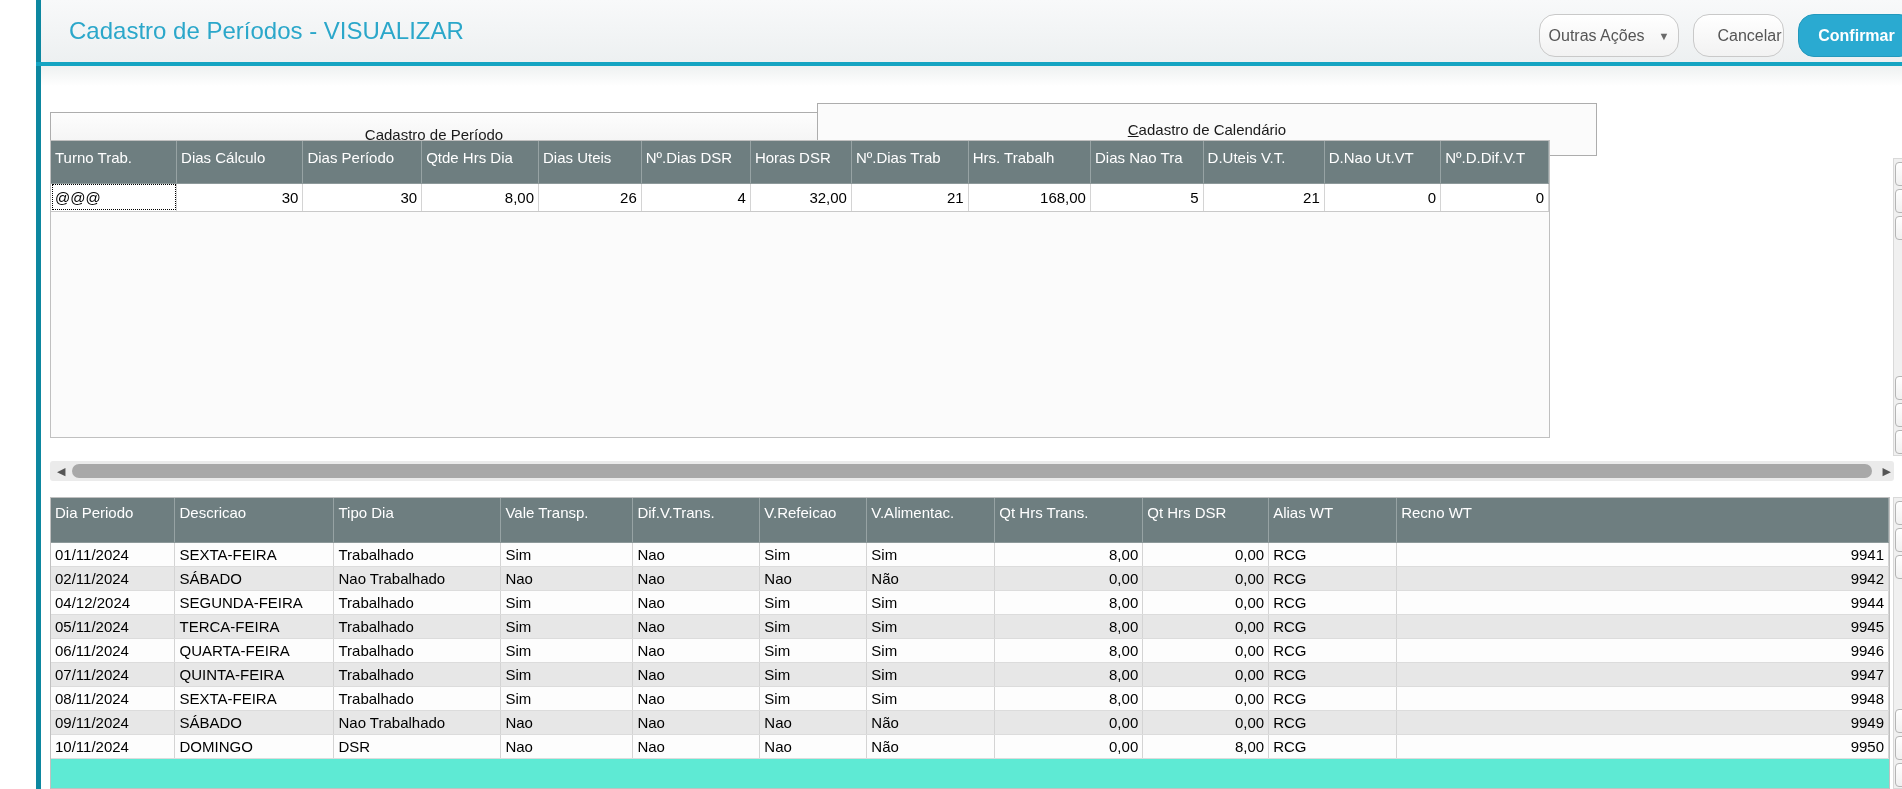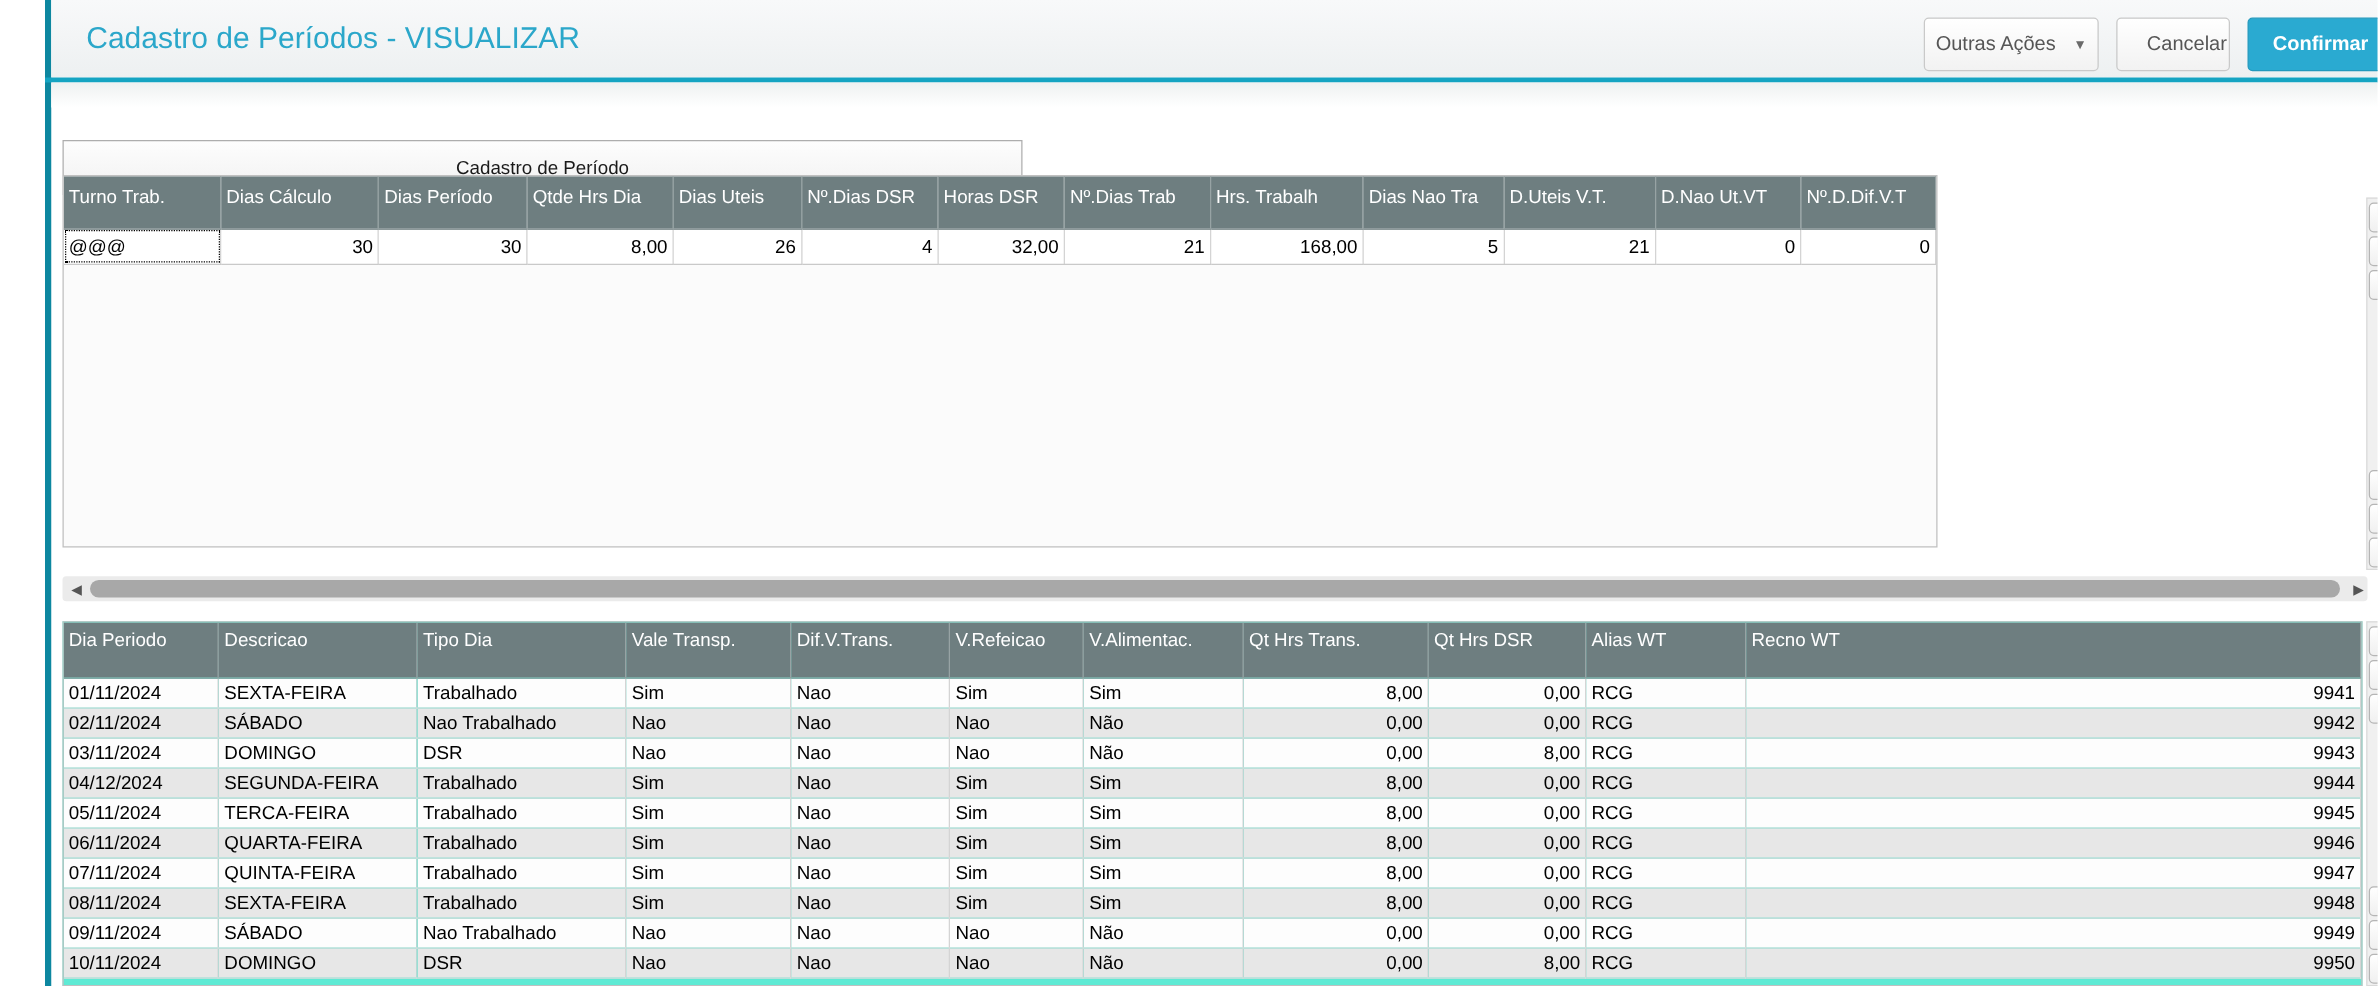--- a/index.html
+++ b/index.html
@@ -9,21 +9,21 @@
 
   
   .left-bar { position:absolute; left:0; top:0; width:5px; height:789px; background:#0d87a0; }
   .topbar { position:absolute; left:5px; top:0; right:0; height:62px;
             background:linear-gradient(#f8f9fa,#edf0f1); }
   .title { position:absolute; left:28px; top:17px; font-size:24px; color:#2ba7ca; }
   .teal-line { position:absolute; left:0; top:62px; width:1902px; height:4px; background:#15a4c2; }
   .strip { position:absolute; left:5px; top:66px; width:1897px; height:20px;
            background:linear-gradient(#eef1f1,#ffffff); }
 
-  .btn { position:absolute; top:14px; height:43px; border-radius:4px; font-size:16px;
+  .btn { position:absolute; top:14px; height:43px; border-radius:16px; font-size:16px;
          font-family:"Liberation Sans",sans-serif; cursor:pointer; }
   .btn-other { left:1498px; width:140px; background:linear-gradient(#ffffff,#f2f2f2);
                border:1px solid #c9c9c9; color:#555;
                display:flex; align-items:center; justify-content:center; gap:14px; }
   .btn-other .dd { font-size:11px; color:#6a6a6a; }
   .btn-cancel { left:1652px; width:91px; background:linear-gradient(#ffffff,#f2f2f2);
                 border:1px solid #c9c9c9; color:#555;padding-left:22px; }
   .btn-confirm { left:1757px; width:117px; background:#2aaad1; border:1px solid #2399bd;
                  color:#fff; font-weight:bold; }
 
@@ -90,20 +90,23 @@
       <span class="dd">▼</span>
     </button>
     <button class="btn btn-cancel">Cancelar</button>
     <button class="btn btn-confirm">Confirmar</button>
   </div>
   <div class="teal-line"></div>
   <div class="strip"></div>
 
   <div class="tab tab-period">
     <span class="tab-label">Cadastro de Período</span>
+  </div>
+  <div class="tab tab-calendar">
+    <span class="tab-label">Cadastro de Calendário</span>
   </div>
 
   <div class="grid-wrap g1">
     <table id="period-table">
         <colgroup>
           <col style="width: 157px;">
           <col style="width: 156px;">
           <col style="width: 144px;">
           <col style="width: 150px;">
           <col style="width: 129px;">
@@ -235,33 +238,20 @@
             <td class="al">Nao</td>
             <td class="al">Nao</td>
             <td class="al">Nao</td>
             <td class="al">Não</td>
             <td class="ar">0,00</td>
             <td class="ar">0,00</td>
             <td class="al">RCG</td>
             <td class="ar">9942</td>
           </tr>
           <tr>
-            <td class="al">03/11/2024</td>
-            <td class="al">DOMINGO</td>
-            <td class="al">DSR</td>
-            <td class="al">Nao</td>
-            <td class="al">Nao</td>
-            <td class="al">Nao</td>
-            <td class="al">Não</td>
-            <td class="ar">0,00</td>
-            <td class="ar">8,00</td>
-            <td class="al">RCG</td>
-            <td class="ar">9943</td>
-          </tr>
-          <tr>
             <td class="al">04/12/2024</td>
             <td class="al">SEGUNDA-FEIRA</td>
             <td class="al">Trabalhado</td>
             <td class="al">Sim</td>
             <td class="al">Nao</td>
             <td class="al">Sim</td>
             <td class="al">Sim</td>
             <td class="ar">8,00</td>
             <td class="ar">0,00</td>
             <td class="al">RCG</td>

